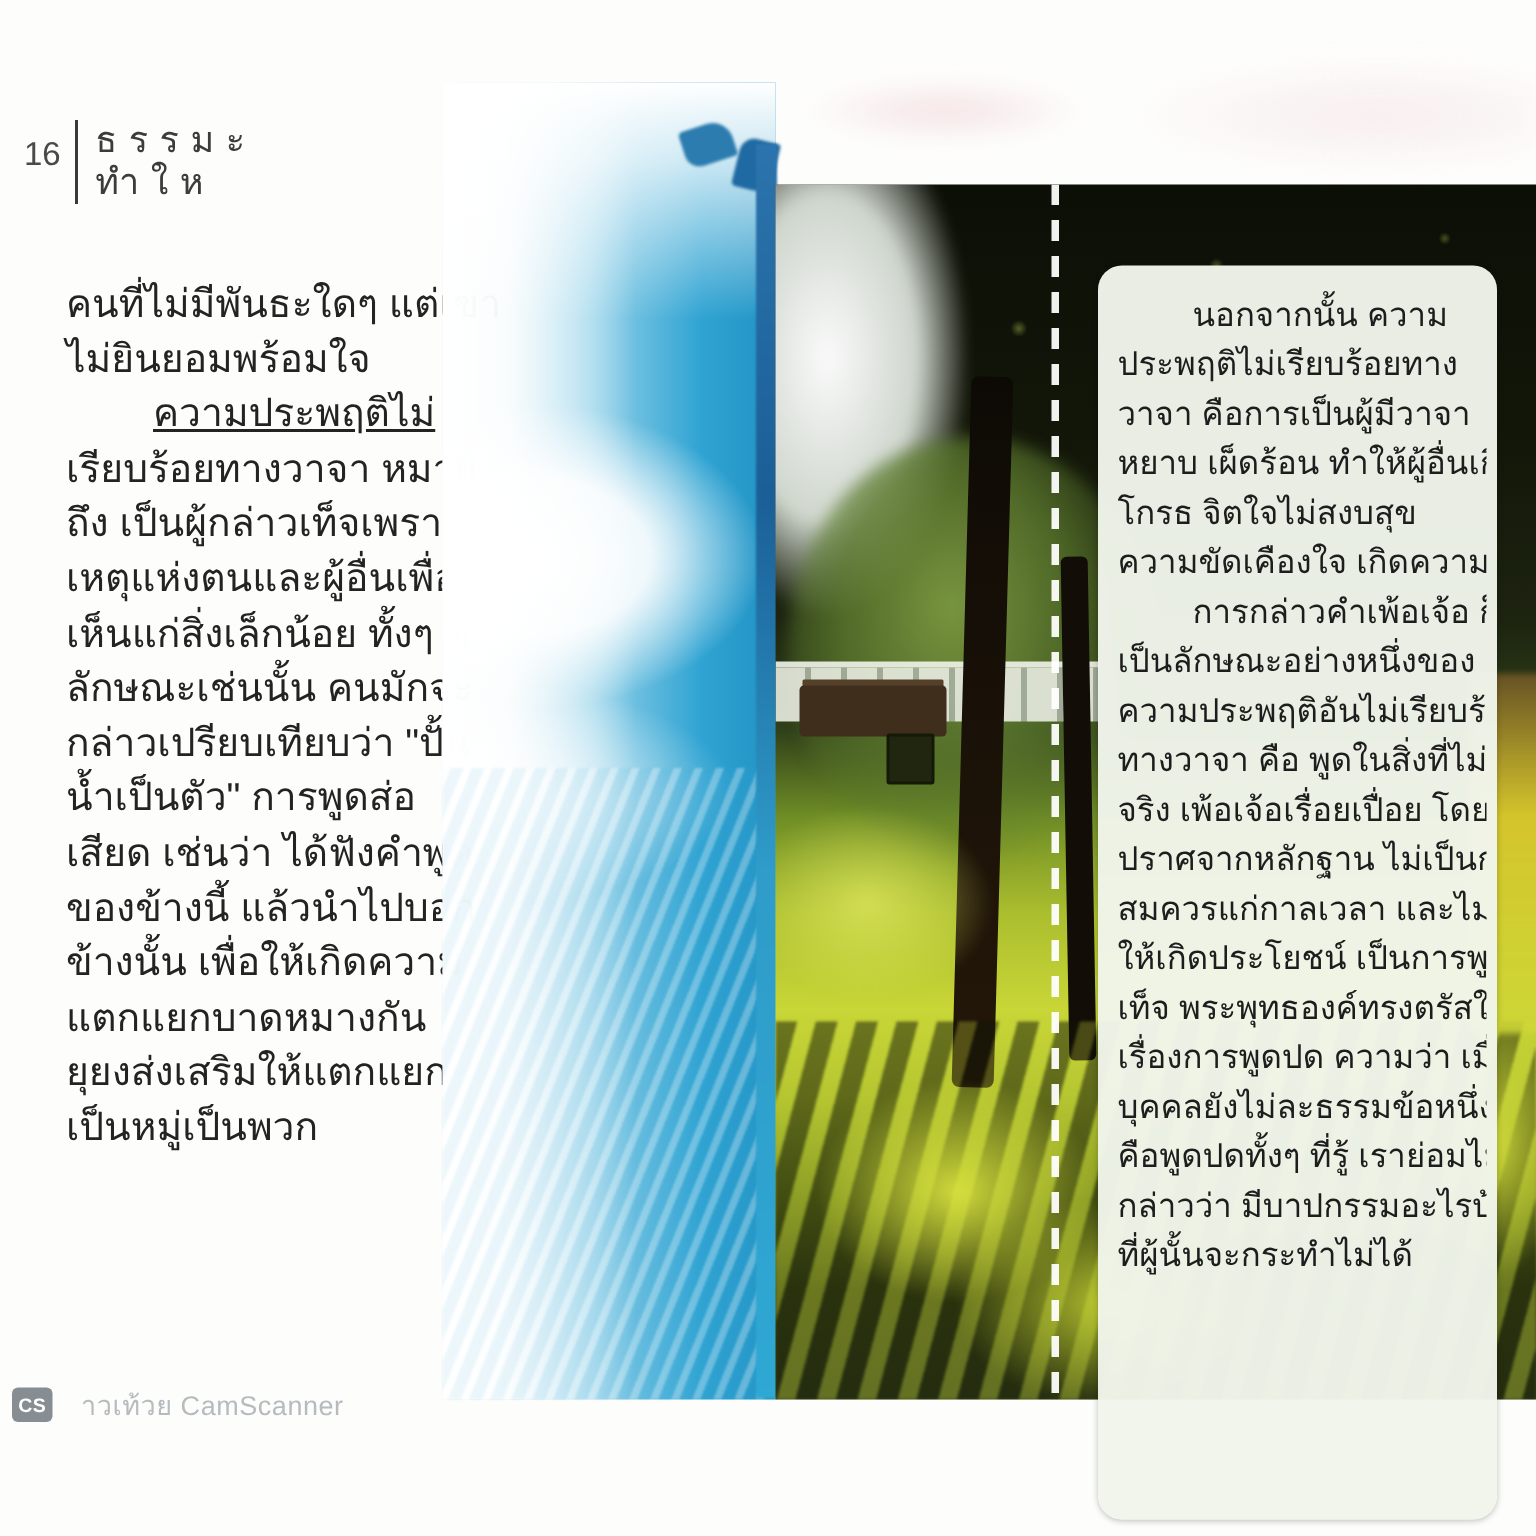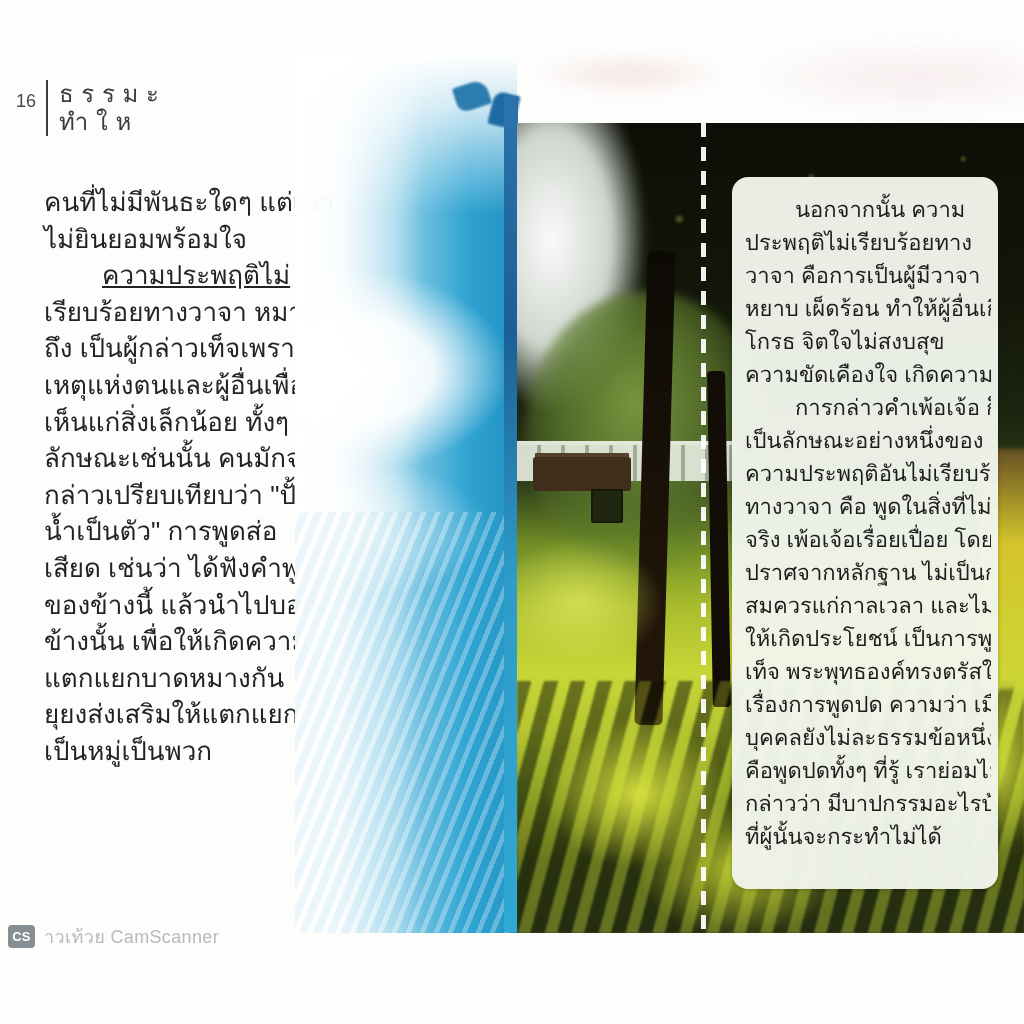--- a/index.html
+++ b/index.html
@@ -2,21 +2,21 @@
 <html><head>
 <meta charset="utf-8">
 <style>
   html,body{margin:0;padding:0;}
   body{width:1024px;height:1024px;overflow:hidden;background:#ffffff;
        font-family:"Liberation Sans","DejaVu Sans",sans-serif;}
   .page{position:absolute;inset:0;width:1024px;height:1024px;background:#fdfdfb;}
 
   
   .header{position:absolute;left:16px;top:80px;display:flex;align-items:flex-start;}
-  .pagenum{font-size:18px;color:#4a4a4a;line-height:1;margin-top:12px;}
+  .pagenum{font-size:22px;color:#4a4a4a;line-height:1;margin-top:12px;}
   .hdr-divider{width:2px;height:56px;background:#3a3a3a;margin:0 11px 0 10px;}
   .hdr-title{display:flex;flex-direction:column;}
   .hdr-title span{font-size:24px;color:#3c3c3c;letter-spacing:.32em;line-height:28px;}
 
   
   .left-text{position:absolute;left:44px;top:184px;width:268px;color:#232323;}
   .left-text .tline{font-size:26px;line-height:36.6px;white-space:nowrap;}
   .left-text .tline.indent{padding-left:58px;text-decoration:underline;}
 
   
@@ -78,34 +78,34 @@
     background:radial-gradient(ellipse at 50% 50%, rgba(202,216,52,.85), rgba(0,0,0,0) 70%);filter:blur(2px);}
   .side-flowers{position:absolute;left:462px;top:326px;width:52px;height:240px;
     background:linear-gradient(180deg, rgba(120,90,40,.8) 0%, rgba(218,200,44,.95) 40%, rgba(205,215,55,.9) 100%);
     filter:blur(2px);}
   .yellow-patch-3{position:absolute;left:436px;top:556px;width:90px;height:170px;
     background:radial-gradient(ellipse at 50% 50%, rgba(206,216,58,.9), rgba(0,0,0,0) 72%);filter:blur(2px);}
   .dashed-line{position:absolute;left:184px;top:0;width:5px;height:810px;
     background:repeating-linear-gradient(180deg, rgba(255,255,255,.94) 0 14px, rgba(255,255,255,0) 14px 24px);}
 
   
-  .panel{position:absolute;left:732px;top:177px;width:266px;height:712px;border-radius:16px;
+  .panel{position:absolute;left:732px;top:177px;width:266px;height:836px;border-radius:16px;
     background:rgba(241,245,235,.97);box-shadow:0 1px 4px rgba(0,0,0,.25);}
   .panel-text{position:absolute;left:13px;top:16px;width:246px;color:#1d1d1d;overflow:hidden;height:680px;}
   .panel-text .tline{font-size:22px;line-height:33px;white-space:nowrap;}
   .panel-text .tline.indent{padding-left:50px;}
 
   
   .pink-smudge-a{position:absolute;left:535px;top:52px;width:190px;height:44px;
     background:radial-gradient(ellipse at 50% 50%, rgba(238,203,208,.5), rgba(0,0,0,0) 70%);filter:blur(6px);}
   .pink-smudge-b{position:absolute;left:760px;top:42px;width:264px;height:70px;
     background:radial-gradient(ellipse at 60% 50%, rgba(243,224,228,.55), rgba(0,0,0,0) 75%);filter:blur(8px);}
 
   
-  .watermark{position:absolute;left:8px;top:922px;display:flex;align-items:center;gap:9px;}
+  .watermark{position:absolute;left:8px;top:922px;display:flex;align-items:center;gap:19px;}
   .cs-badge{display:flex;align-items:center;justify-content:center;width:27px;height:23px;
     background:#878e93;color:#ffffff;font-weight:bold;font-size:13px;border-radius:4px;
     letter-spacing:.02em;}
   .cs-text{font-size:18px;color:#b6bbbf;letter-spacing:.02em;}
 </style>
 </head>
 <body>
 
 <div class="page">
 

